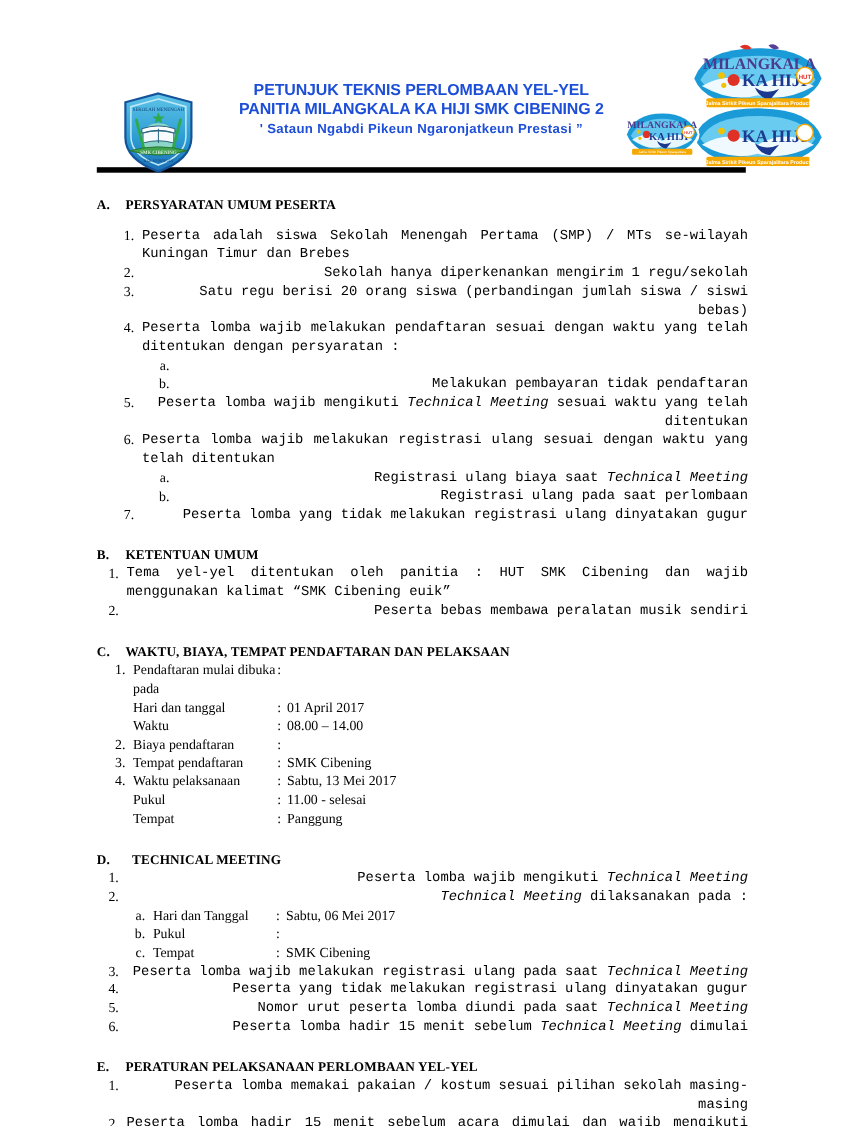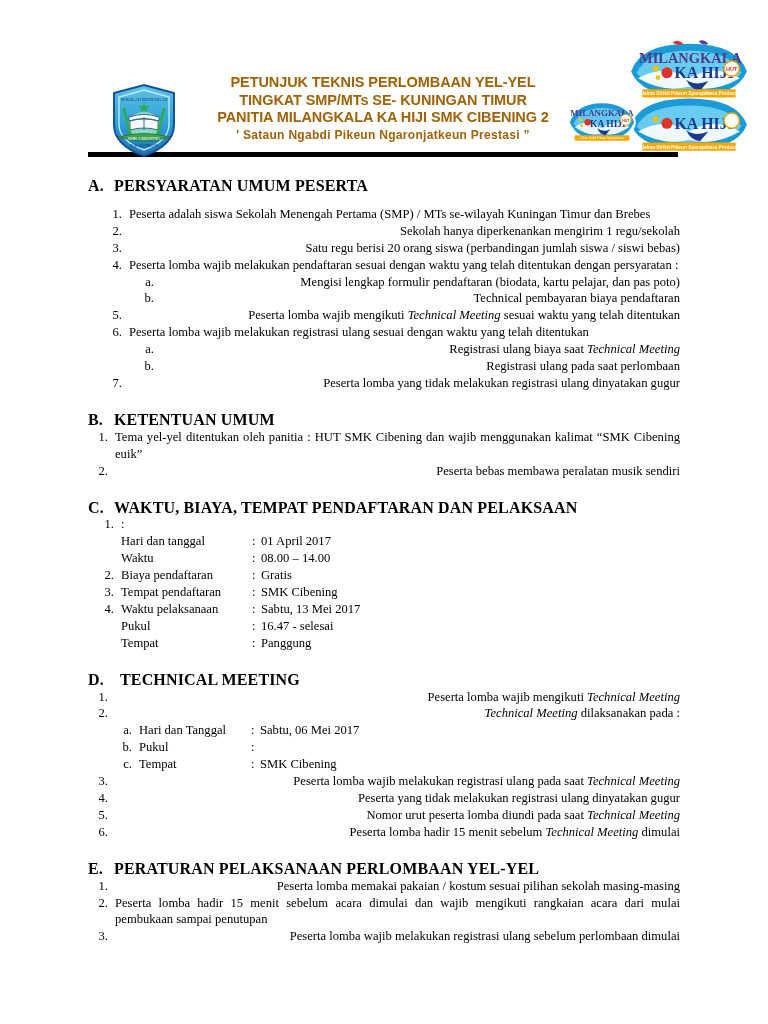--- a/index.html
+++ b/index.html
@@ -37,21 +37,21 @@
     position: absolute;
     left: 60px;
     top: 36px;
     width: 470px;
     text-align: center;
     font-family: "Liberation Sans", sans-serif;
     font-weight: bold;
     font-size: 14.5px;
     line-height: 17.5px;
     letter-spacing: -0.1px;
-    color: #a16207;
+    color: #1d4ed8;
     z-index: 3;
   }
   .header-titles .tline { display: block; white-space: nowrap; }
   .header-titles .tagline {
     display: block;
     white-space: nowrap;
     font-size: 12px;
     letter-spacing: 0.3px;
   }
 
@@ -103,21 +103,21 @@
     top: 178px;
     width: 592px;
     font-size: 12.6px;
     line-height: 16.9px;
   }
 
   .sec { margin: 0; padding: 0; }
 
   .sec-head {
     font-weight: bold;
-    font-size: 16px;
+    font-size: 12px;
     letter-spacing: 0.15px;
     margin: 0;
     padding: 0;
     white-space: nowrap;
   }
   .sec-head .lettermark {
     display: inline-block;
     width: 26px;
   }
   .sec-head.wide .lettermark { width: 32px; }
@@ -132,20 +132,21 @@
   .row .num {
     flex: 0 0 auto;
     text-align: right;
     padding-right: 7px;
     font-size: 12.6px;
   }
   .row .txt {
     flex: 1 1 auto;
     text-align: justify;
     text-justify: inter-word;
+    font-family: Liberation Mono, monospace;
   }
   .row .txt.nojust { text-align: right; }
 
   
   .lvl1 .num { width: 27px; }
   .lvl1 { padding-left: 7px; }
 
   
   .lvl1b .num { width: 20px; }
   .lvl1b { padding-left: 0px; }
@@ -208,21 +209,20 @@
         <path d="M16 28 Q20 45 24 58" stroke="#2fa94e" stroke-width="2.6" fill="none" stroke-linecap="round"></path>
         <path d="M56 28 Q52 45 48 58" stroke="#2fa94e" stroke-width="2.6" fill="none" stroke-linecap="round"></path>
         <path d="M10 56 Q36 49 62 56 Q36 64 10 56 Z" fill="#3fa34d" stroke="#23702f" stroke-width="0.8"></path>
         <text x="36" y="58.6" font-size="4.6" fill="#ffffff" text-anchor="middle" font-family="Liberation Serif, serif">SMK CIBENING</text>
         <text x="36" y="66" font-size="3.4" fill="#0d3f73" text-anchor="middle" font-family="Liberation Serif, serif">KAB. KUNINGAN</text>
       </svg>
     </div>
 
     <div class="header-titles">
       <span class="tline">PETUNJUK TEKNIS PERLOMBAAN YEL-YEL</span>
-      <span class="tline">TINGKAT SMP/MTs SE- KUNINGAN TIMUR</span>
       <span class="tline">PANITIA MILANGKALA KA HIJI SMK CIBENING 2</span>
       <span class="tagline">' Sataun Ngabdi Pikeun Ngaronjatkeun Prestasi  ”</span>
     </div>
 
     <div class="logo-mid">
       <svg viewBox="0 0 120 84" width="72" height="50">
         <ellipse cx="60" cy="44" rx="57" ry="33" fill="#ffffff"></ellipse>
         <path d="M6 44 Q18 12 60 12 Q102 12 114 44 Q102 74 60 74 Q18 74 6 44 Z" fill="#1a9ad7"></path>
         <path d="M12 46 Q26 20 60 20 Q94 20 108 46 Q94 66 60 66 Q26 66 12 46 Z" fill="#62c7ee"></path>
         <path d="M14 52 Q40 36 60 54 Q80 36 106 52 Q80 70 60 62 Q40 70 14 52 Z" fill="#ffffff" opacity="0.85"></path>
@@ -297,25 +297,24 @@
       <div class="row lvl1">
         <span class="num">3.</span>
         <span class="txt nojust">Satu regu berisi 20 orang siswa (perbandingan jumlah siswa / siswi bebas)</span>
       </div>
       <div class="row lvl1">
         <span class="num">4.</span>
         <span class="txt">Peserta lomba wajib melakukan pendaftaran sesuai dengan waktu yang telah ditentukan dengan persyaratan :</span>
       </div>
       <div class="row lvl2">
         <span class="num">a.</span>
-        <span class="txt nojust">Mengisi lengkap formulir pendaftaran (biodata, kartu pelajar, dan pas poto)</span>
       </div>
       <div class="row lvl2">
         <span class="num">b.</span>
-        <span class="txt nojust">Technical pembayaran biaya pendaftaran</span>
+        <span class="txt nojust">Melakukan pembayaran tidak pendaftaran</span>
       </div>
       <div class="row lvl1">
         <span class="num">5.</span>
         <span class="txt nojust"><span>Peserta lomba wajib mengikuti </span><em class="tm">Technical Meeting</em><span> sesuai waktu yang telah ditentukan</span></span>
       </div>
       <div class="row lvl1">
         <span class="num">6.</span>
         <span class="txt">Peserta lomba wajib melakukan registrasi ulang sesuai dengan waktu yang telah ditentukan</span>
       </div>
       <div class="row lvl2">
@@ -350,58 +349,58 @@
 
     <div class="gap-18"></div>
 
     <div class="sec">
       <div class="sec-head">
         <span class="lettermark">C.</span><span>WAKTU, BIAYA, TEMPAT PENDAFTARAN DAN PELAKSAAN</span>
       </div>
 
       <div class="defrow">
         <span class="dnum">1.</span>
+        <span class="dlabel">Pendaftaran mulai dibuka pada</span>
         <span class="dsep">:</span>
         <span class="dval"></span>
       </div>
       <div class="defrow">
         <span class="dnum"></span>
         <span class="dlabel">Hari dan tanggal</span>
         <span class="dsep">:</span>
         <span class="dval">01 April 2017</span>
       </div>
       <div class="defrow">
         <span class="dnum"></span>
         <span class="dlabel">Waktu</span>
         <span class="dsep">:</span>
         <span class="dval">08.00 – 14.00</span>
       </div>
       <div class="defrow">
         <span class="dnum">2.</span>
         <span class="dlabel">Biaya pendaftaran</span>
         <span class="dsep">:</span>
-        <span class="dval">Gratis</span>
       </div>
       <div class="defrow">
         <span class="dnum">3.</span>
         <span class="dlabel">Tempat pendaftaran</span>
         <span class="dsep">:</span>
         <span class="dval">SMK Cibening</span>
       </div>
       <div class="defrow">
         <span class="dnum">4.</span>
         <span class="dlabel">Waktu pelaksanaan</span>
         <span class="dsep">:</span>
         <span class="dval">Sabtu, 13 Mei 2017</span>
       </div>
       <div class="defrow">
         <span class="dnum"></span>
         <span class="dlabel">Pukul</span>
         <span class="dsep">:</span>
-        <span class="dval">16.47 - selesai</span>
+        <span class="dval">11.00 - selesai</span>
       </div>
       <div class="defrow">
         <span class="dnum"></span>
         <span class="dlabel">Tempat</span>
         <span class="dsep">:</span>
         <span class="dval">Panggung</span>
       </div>
     </div>
 
     <div class="gap-18"></div>

